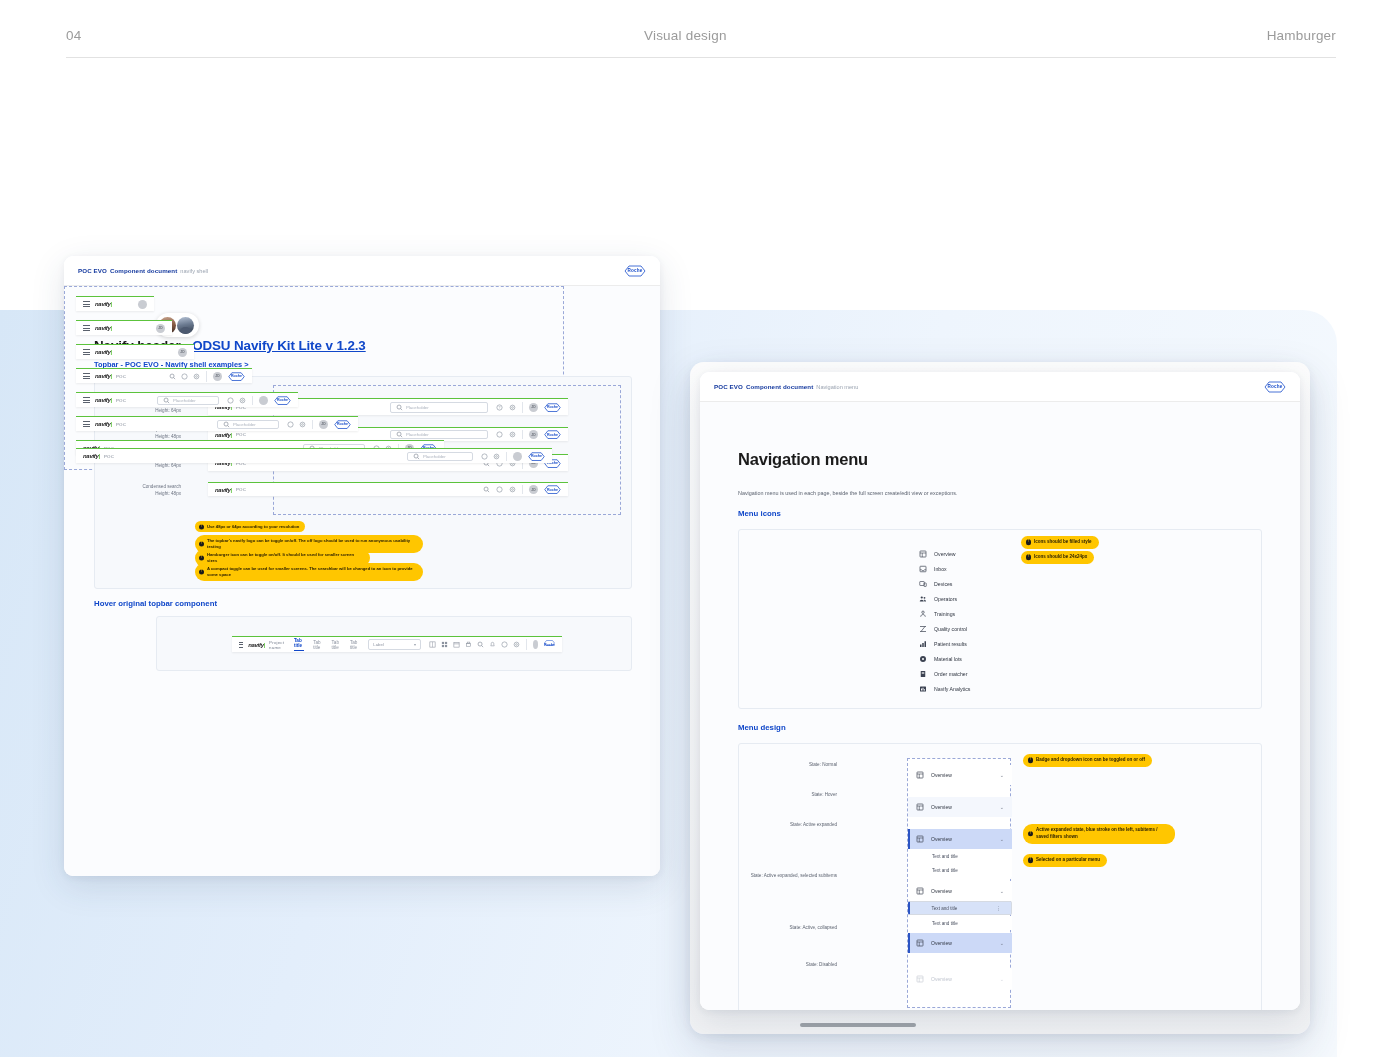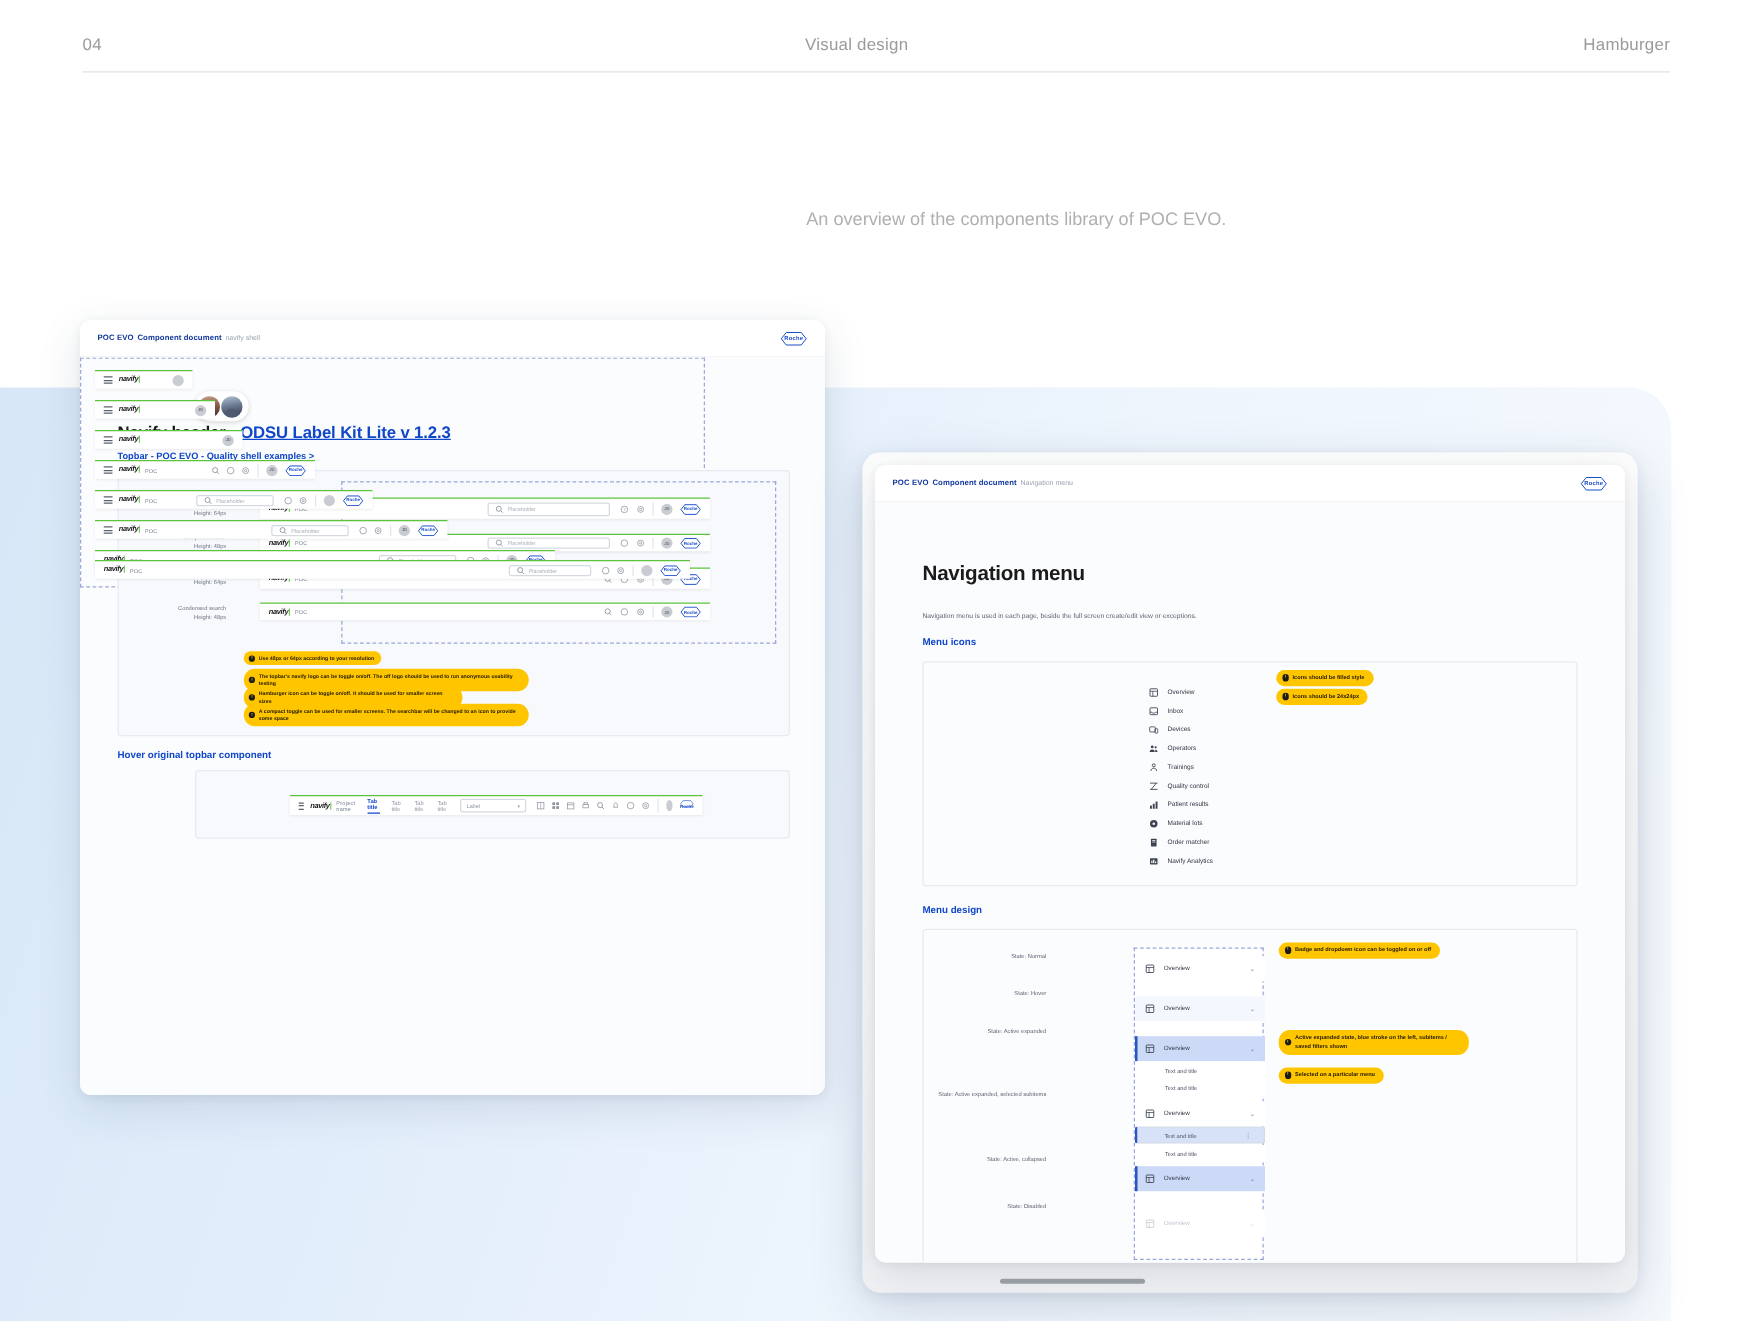--- a/index.html
+++ b/index.html
@@ -180,21 +180,20 @@
 </head>
 <body>
 
 <div class="page-head">
   <span>04</span>
   <span class="mid">Visual design</span>
   <span class="right">Hamburger</span>
 </div>
 
 <div class="intro">
-  <p>An overview of the components library of POC EVO.</p>
 </div>
 
 <div class="blue-panel"></div>
 
 <div class="card" id="card-left">
   <div class="card-bar">
     <span class="cb-title">POC EVO</span>
     <span class="cb-title reg" style="margin-left:3px">Component document</span>
     <span class="cb-sub">navify shell</span>
     <span class="roche">
@@ -206,24 +205,24 @@
   </div>
 
   <div class="card-body">
 
     <div class="avatars">
       <span class="av av1"></span>
       <span class="av av2"></span>
     </div>
 
     <div class="l-title">
-      <span>Navify header - </span><a href="#">ODSU Label Kit Lite v 1.2.3</a>
+      <span>Navify header - </span><a href="#">ODSU Navify Kit Lite v 1.2.3</a>
     </div>
     <div class="l-crumb">
-      <span>Topbar - POC EVO - </span><u>Quality shell examples</u><span> &gt;</span>
+      <span>Topbar - POC EVO - </span><u>Navify shell examples</u><span> &gt;</span>
     </div>
 
     <div class="panel-box" id="box-a">
       <div class="dash-area" id="dash-a"></div>
 
       <div class="sizelbl" style="left:0; top:24px;">
         <span>Complete search</span><br>
         <span>Height: 64px</span>
       </div>
       <div class="sizelbl" style="left:0; top:50px;">

